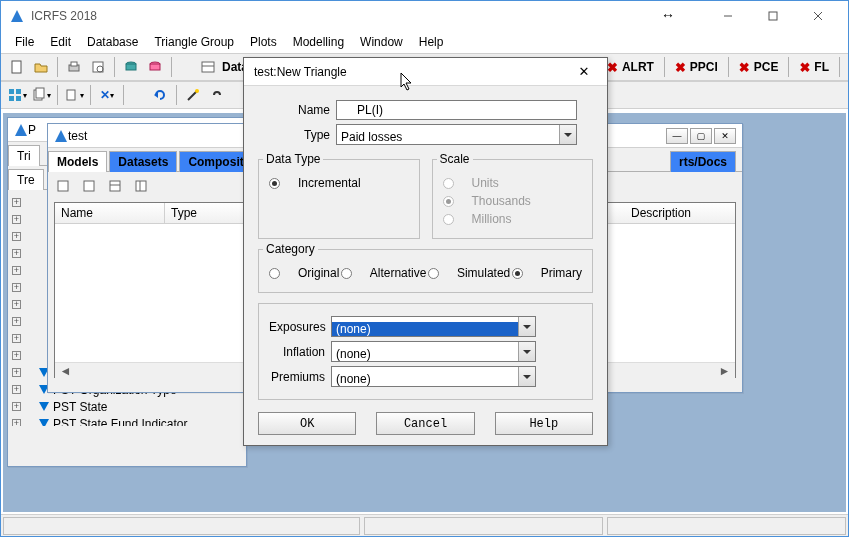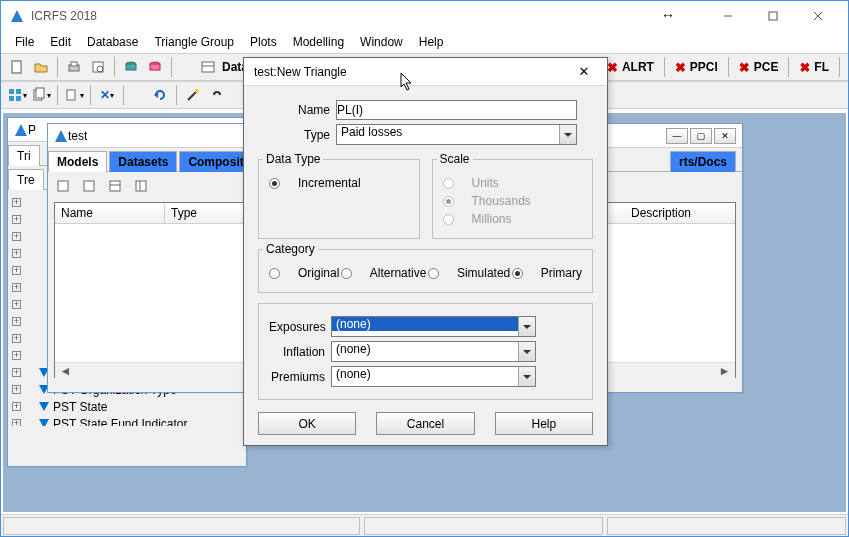--- a/index.html
+++ b/index.html
@@ -42,36 +42,36 @@
   .lvh { display:flex; background:#fff; border-bottom:1px solid #d0d0d0; }
   .lvh .col { padding:3px 6px; border-right:1px solid #d0d0d0; background:linear-gradient(#fff,#f0f0f0);}
   
   .dialog { position:absolute; background:#f0f0f0; border:1px solid #646464; box-shadow:2px 2px 6px rgba(0,0,0,.2); }
   .dlg-title { height:28px; background:#fff; display:flex; align-items:center; padding:0 10px; border-bottom:1px solid #d8d8d8; }
   .dlg-title .dtxt { flex:1; }
   .dlg-close { width:26px; height:22px; display:flex; align-items:center; justify-content:center; font-size:13px; }
   .dlg-body { padding:10px 14px; }
   .dlg-row { display:flex; align-items:center; margin:4px 0; }
   .dlg-row label { width:62px; text-align:right; padding-right:6px; }
-  .txtin { height:20px; border:1px solid #7a7a7a; background:#fff; padding:1px 0; flex:1; }
-  .combo { height:21px; border:1px solid #7a7a7a; background:#fff; display:flex; align-items:flex-start; flex:1; }
+  .txtin { height:20px; border:1px solid #7a7a7a; background:#fff; padding:1px 20px; flex:1; }
+  .combo { height:21px; border:1px solid #7a7a7a; background:#fff; display:flex; align-items:flex-end; flex:1; }
   .combo .cval { flex:1; padding:0 4px; white-space:nowrap; overflow:hidden; }
   .combo .cbtn { width:17px; height:100%; background:linear-gradient(#f4f4f4,#ddd); border-left:1px solid #a0a0a0; display:flex; align-items:center; justify-content:center; }
   .combo .cbtn::after { content:""; border-left:4px solid transparent; border-right:4px solid transparent; border-top:4px solid #333; }
   .combo.sel .cval { background:#1a62c8; color:#fff; }
   .gbox { border:1px solid #c0c0c0; position:relative; padding:12px 10px 8px; margin-top:10px; }
   .gbox .glabel { position:absolute; top:-8px; left:4px; background:#f0f0f0; padding:0 3px; }
   .radio { display:flex; align-items:center; gap:18px; margin:4px 0; }
   .radio .dot { width:11px; height:11px; border:1px solid #7a7a7a; border-radius:50%; position:relative; background:#fff;}
   .radio.checked .dot::after { content:""; position:absolute; inset:2px; border-radius:50%; background:#333; }
   .radio.disabled { color:#9a9a9a; }
   .radio.disabled .dot { border-color:#bdbdbd; }
   .radio.disabled.checked .dot::after { background:#9a9a9a; }
   .btnrow { display:flex; justify-content:center; gap:20px; margin-top:12px; }
-  .pushbtn { width:100px; height:23px; border:1px solid #8a8a8a; background:linear-gradient(#fdfdfd,#e4e4e4); display:flex; align-items:center; justify-content:center; }
+  .pushbtn { width:100px; height:23px; border:1px solid #8a8a8a; background:linear-gradient(#fdfdfd,#e4e4e4); display:flex; align-items:center; justify-content:center;font-family:Liberation Mono, monospace; }
   .cursorarrow { position:absolute; pointer-events:none; }
   .minitool { display:flex; gap:2px; padding:3px; background:#f0f0f0; }
   .scrollh { height:17px; background:#f0f0f0; border-top:1px solid #ddd; display:flex; align-items:center; justify-content:space-between; padding:0 2px; }
   .scrollh .arr { width:17px; height:15px; display:flex; align-items:center; justify-content:center; background:#f0f0f0; color:#606060;}
   svg { display:block; }
 </style>
 </head>
 <body>
 
 <div class="wrapper">

